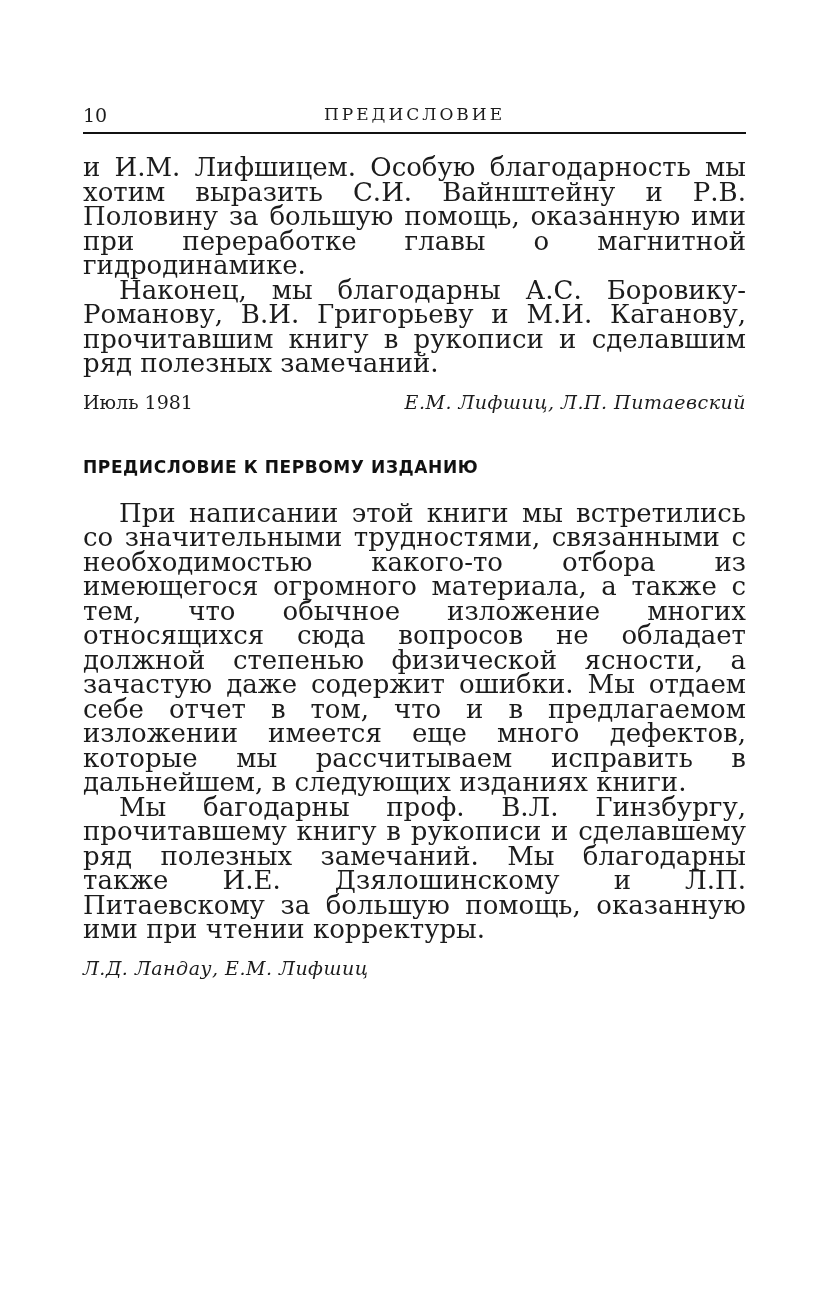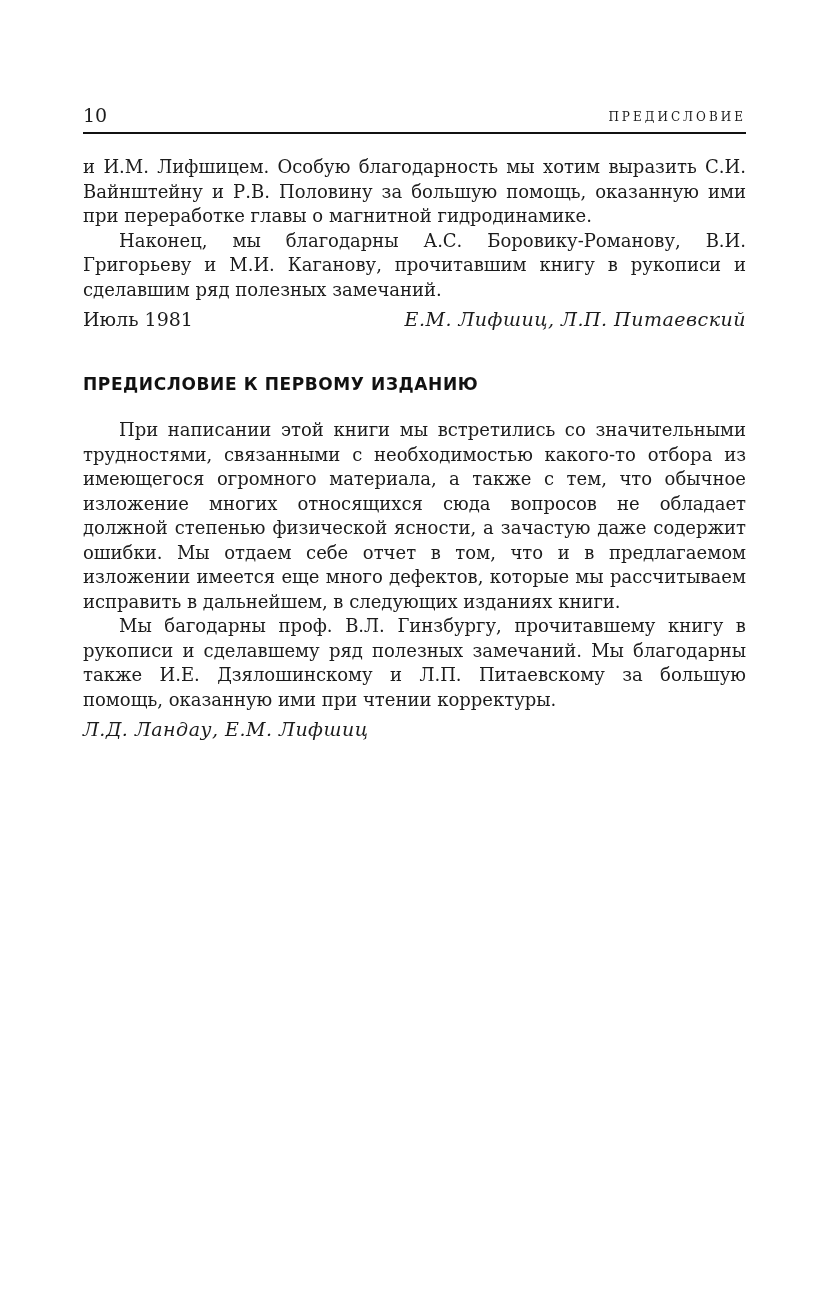--- a/index.html
+++ b/index.html
@@ -33,44 +33,44 @@
     left: 0;
     bottom: 7px;
     font-size: 19px;
     line-height: 1;
   }
   .running-title {
     position: absolute;
     left: 0;
     right: 0;
     bottom: 9px;
-    text-align: right;
-    font-size: 12px;
+    text-align: center;
+    font-size: 17px;
     letter-spacing: 3px;
     line-height: 1;
   }
   .body-text {
     margin-top: 21px;
-    font-size: 18px;
+    font-size: 26px;
     line-height: 24.5px;
     text-align: justify;
   }
   p.para {
     margin: 0;
     text-indent: 36px;
   }
   p.para.no-indent {
     text-indent: 0;
   }
   .signature {
     display: flex;
     justify-content: space-between;
     align-items: flex-start;
     font-size: 19px;
-    margin-top: 6px;
+    margin-top: 15px;
     gap: 44px;
   }
   .signature .authors {
     font-style: italic;
     letter-spacing: 0.5px;
   }
   .section-heading {
     margin: 44px 0 24px 0;
     font-family: "DejaVu Sans", "Liberation Sans", sans-serif;
     font-weight: bold;

